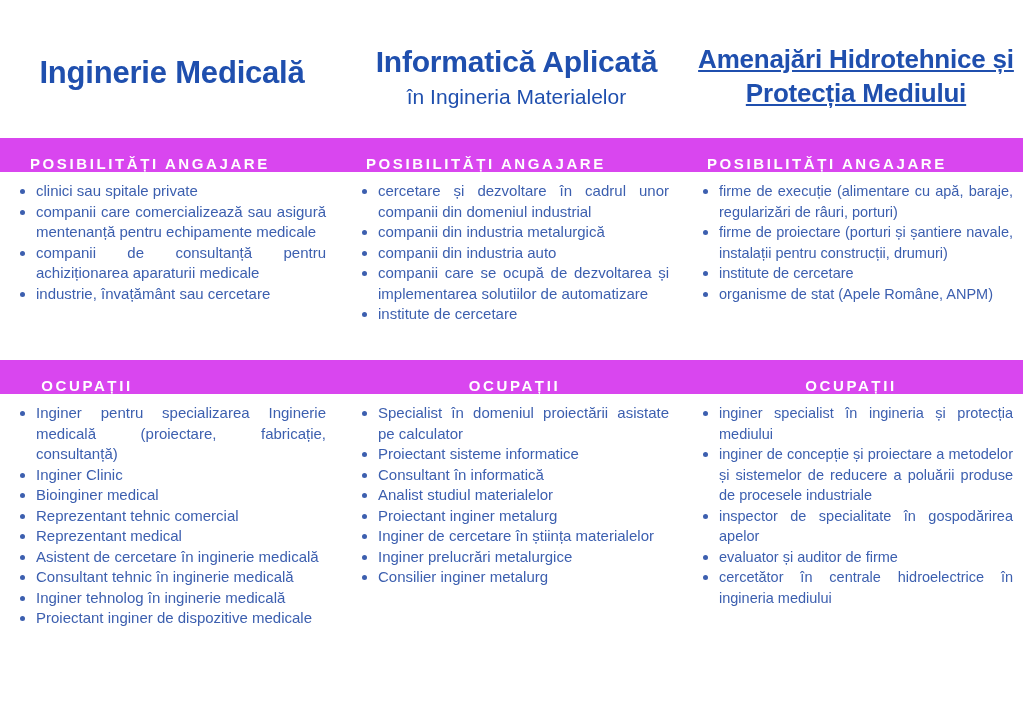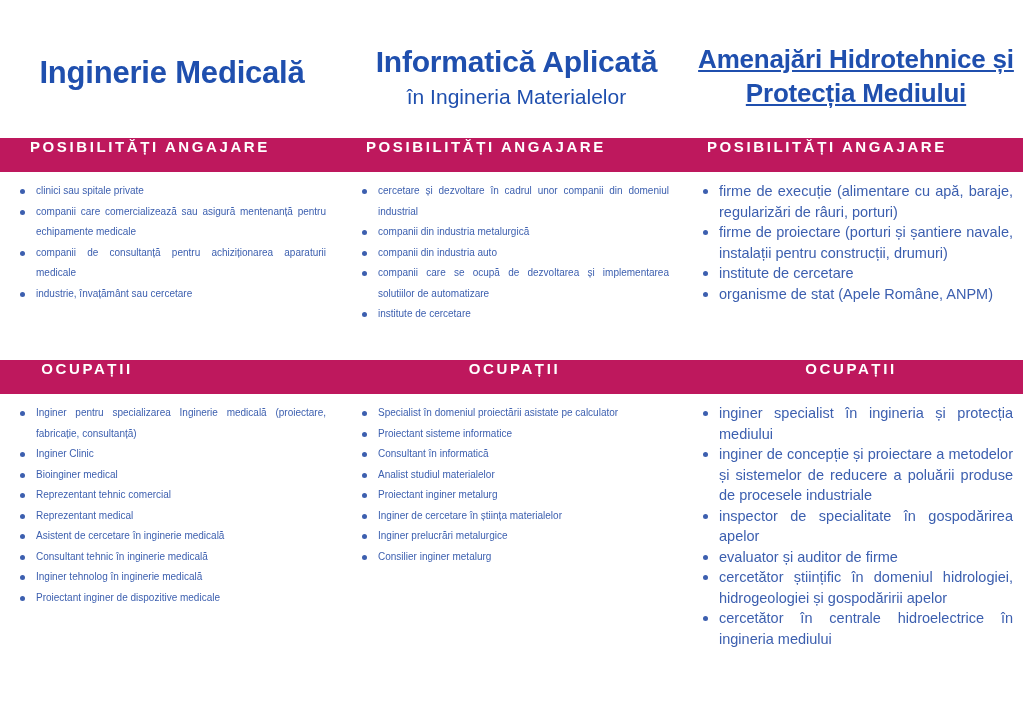--- a/index.html
+++ b/index.html
@@ -59,23 +59,23 @@
     font-size: 21px;
     line-height: 1.3;
     margin-top: 4px;
     white-space: nowrap;
     text-align: center;
   }
 
   
   .band {
     width: 100%;
-    background: #be185d;
-    display: flex;
-    align-items: flex-start;
+    background: #d946ef;
+    display: flex;
+    align-items: flex-end;
     box-sizing: border-box;
   }
   .band.band-jobs { height: 34px; }
   .band.band-occ  { height: 34px; }
 
   .band-cell {
     box-sizing: border-box;
     color: #ffffff;
     font-weight: bold;
     font-size: 15px;
@@ -113,21 +113,21 @@
   .col.c3 { width: 334px; padding: 9px 10px 0 8px; }
 
   ul.bullets {
     list-style: none;
     margin: 0;
     padding: 0;
   }
   ul.bullets li {
     position: relative;
     color: #3c5faf;
-    font-size: 10px;
+    font-size: 15px;
     line-height: 20.5px;
     text-align: justify;
     text-justify: inter-word;
     padding-left: 22px;
     margin-bottom: 0px;
   }
   ul.bullets li::before {
     content: "";
     position: absolute;
     left: 6px;
@@ -224,19 +224,18 @@
         <li>Inginer prelucrări metalurgice</li>
         <li>Consilier inginer metalurg</li>
       </ul>
     </div>
     <div class="col c3">
       <ul class="bullets">
         <li>inginer specialist în ingineria și protecția mediului</li>
         <li>inginer de concepție și proiectare a metodelor și sistemelor de reducere a poluării produse de procesele industriale</li>
         <li>inspector de specialitate în gospodărirea apelor</li>
         <li>evaluator și auditor de firme</li>
-        <li>cercetător științific în domeniul hidrologiei, hidrogeologiei și gospodăririi apelor</li>
         <li>cercetător în centrale hidroelectrice în ingineria mediului</li>
       </ul>
     </div>
   </div>
 
 </div>
 
 </body></html>

